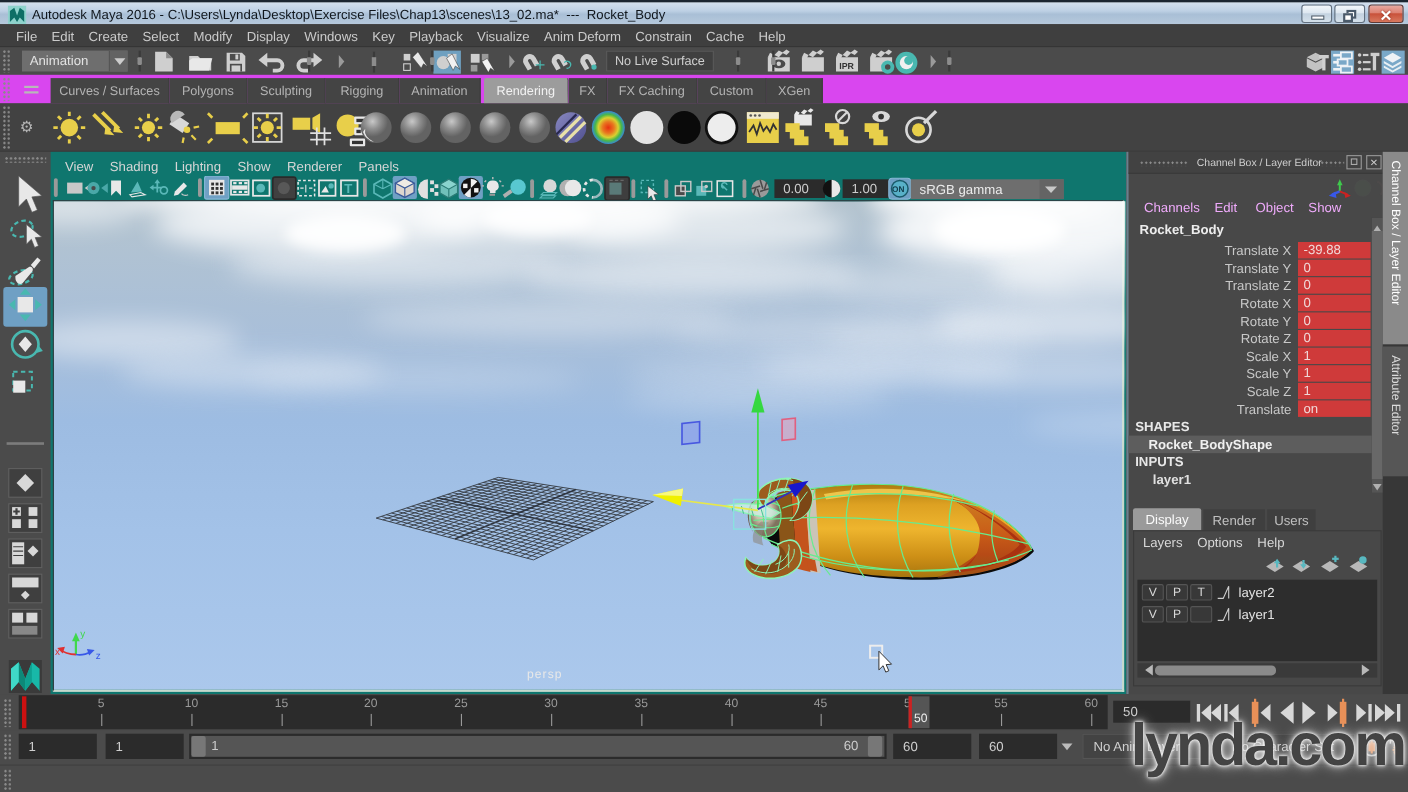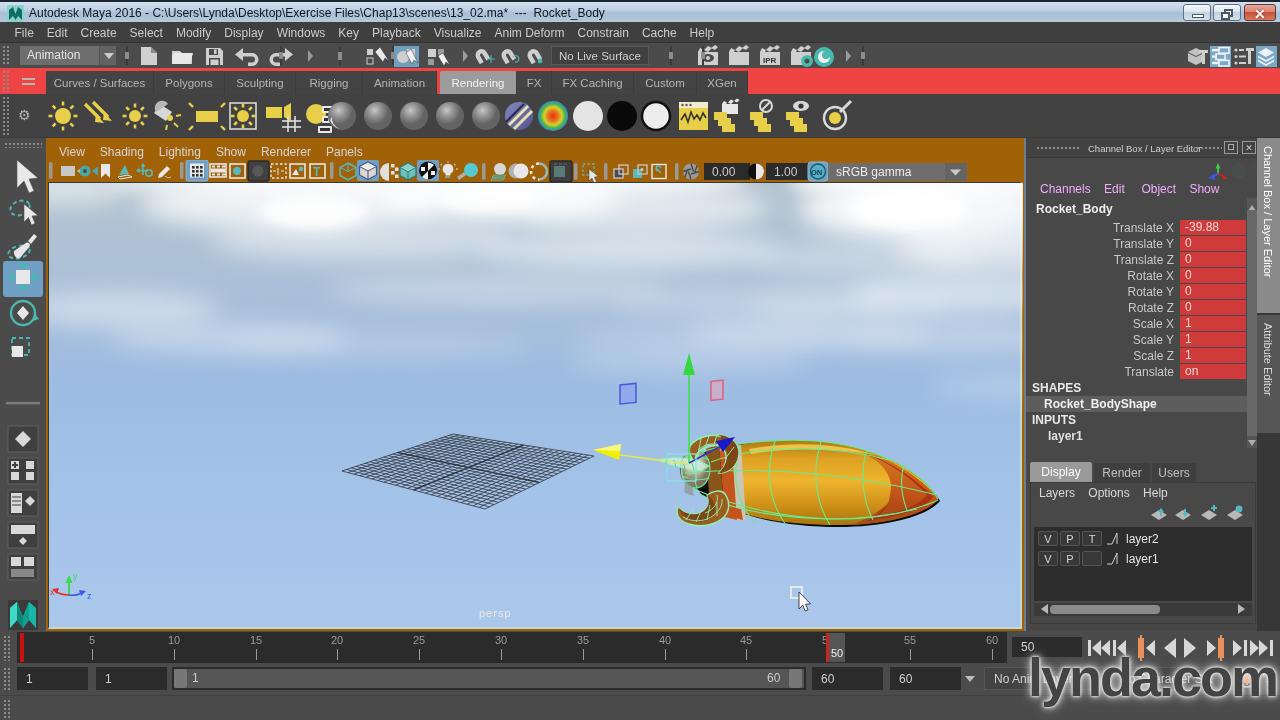--- a/index.html
+++ b/index.html
@@ -29,33 +29,33 @@
   background-size:4px 4px; }
 #animsel { left:20px; top:3px; width:96px; height:19px; background:#6e6e6e; color:#e2e2e2;
   font-size:12px; padding:2px 0 0 7px; }
 #animarrow { left:99px; top:3px; width:17px; height:19px; background:#636363; border-left:1px solid #555; }
 #animarrow:after { content:""; position:absolute; left:4px; top:7px; border:5px solid transparent; border-top:6px solid #ccc; }
 .sep { top:3px; width:5px; height:19px; }
 .sep i { position:absolute; left:2px; top:0; width:2px; height:19px; background:#3a3a3a; }
 .sep b { position:absolute; left:1px; top:6px; width:4px; height:7px; background:#8c8c8c; border-radius:1px; }
 
 
-#shelftabs { left:0; top:68px; width:1280px; height:26px; background:#ef4444; }
+#shelftabs { left:0; top:68px; width:1280px; height:26px; background:#d946ef; }
 .stab { top:3px; height:23px; color:#b4b4b4; font-size:11.5px; text-align:center;
   background:#444444; border-right:1px solid #3c3c3c; padding-top:6px; white-space:nowrap; }
 .stab.active { background:#9c9c9c; color:#f2f2f2; border-radius:2px 2px 0 0; }
 #shelfburger { left:22px; top:10px; width:13px; height:7px; border-top:2px solid #b8b8b8; border-bottom:2px solid #b8b8b8; }
 
 
 #shelf { left:0; top:94px; width:1280px; height:44px; background:#424242; border-bottom:1px solid #393939; }
 #shelfgear { left:18px; top:13px; font-size:14px; color:#b5b5b5; }
 
 
 #toolbox { left:0; top:138px; width:46px; height:493px; background:#4b4b4b; }
-#viewpanel { left:46px; top:138px; width:978px; height:493px; background:#a16207; }
+#viewpanel { left:46px; top:138px; width:978px; height:493px; background:#0f766e; }
 #vpmenus { left:10px; top:4px; }
 #vpmenus span { color:#d6d6d6; font-size:12px; margin-right:9px; padding:0 3px; }
 #vpicons { left:0; top:22px; width:978px; height:21px; }
 #viewport { left:2px; top:44px; width:974px; height:447px; background:linear-gradient(#b4c4cf 0px, #a9bfd9 120px, #9dbce2 200px, #a3c2e8 300px, #abc8ec 447px); border-top:1px solid #333a40; border-left:1px solid #333a40; border-right:2px solid #c5d8cd; border-bottom:2px solid #c5d8cd; }
 
 
 #rightpanel { left:1024px; top:138px; width:233px; height:493px; background:#484848; border-left:2px solid #6b7f8c; }
 #rightstrip { left:1257px; top:138px; width:23px; height:493px; background:#373737; }
 .vtab { left:0; width:23px; color:#e8e8e8; font-size:11px; }
 .vtab span { writing-mode:vertical-rl; display:block; padding-top:8px; margin-left:5px; white-space:nowrap; }

